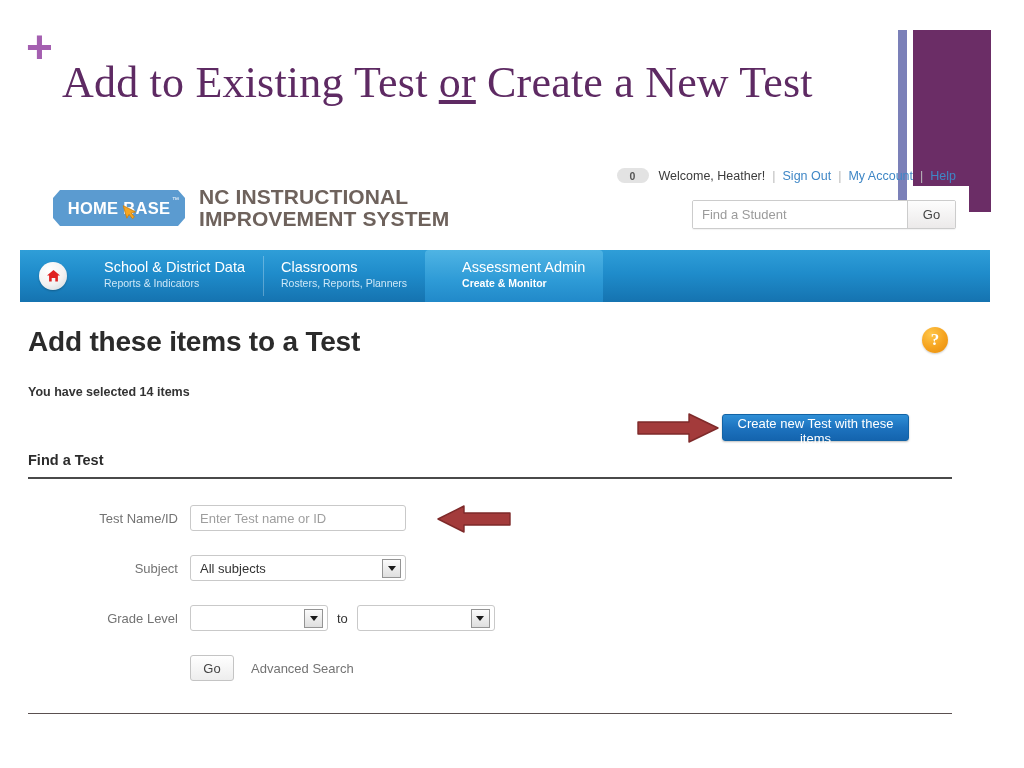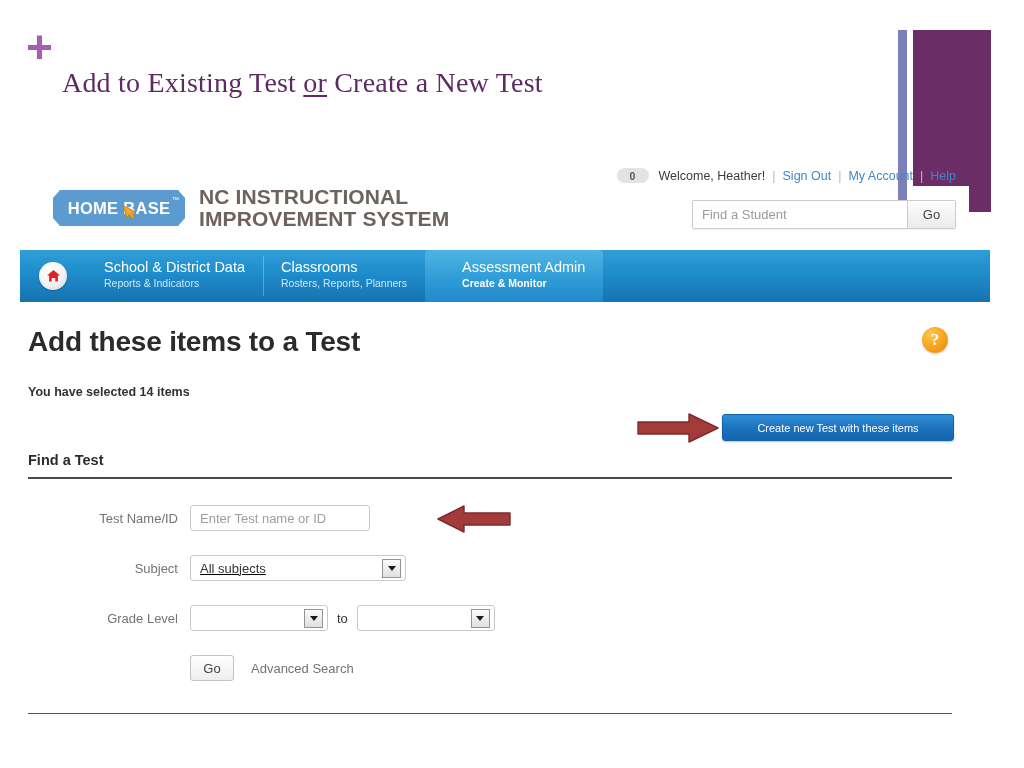--- a/index.html
+++ b/index.html
@@ -30,21 +30,21 @@
     font-weight: 700;
     font-family: "Liberation Sans", sans-serif;
     user-select: none;
   }
   .slide-title {
     position: absolute;
     left: 62px;
     top: 56px;
     width: 800px;
     font-family: "Liberation Serif", serif;
-    font-size: 28px;
+    font-size: 44px;
     line-height: 54px;
     color: #5e2a63;
     letter-spacing: 0.2px;
   }
   .slide-title u { text-decoration: underline; text-underline-offset: 3px; }
 
   .deco-bar-thin {
     position: absolute;
     left: 898px;
     top: 30px;
@@ -296,27 +296,27 @@
     top: 83px;
     font-size: 12.5px;
     font-weight: 700;
     color: #333;
   }
 
   .create-btn {
     position: absolute;
     left: 722px;
     top: 112px;
-    width: 232px;
+    width: 187px;
     height: 27px;
     border: 1px solid #1263a5;
     border-radius: 3px;
     background: linear-gradient(to bottom, #2f8fd6 0%, #1d73bf 50%, #1464ae 100%);
     color: #ffffff;
-    font-size: 11px;
+    font-size: 13px;
     font-family: "Liberation Sans", sans-serif;
     cursor: pointer;
     box-shadow: 0 1px 2px rgba(0,0,0,0.25);
   }
 
   .arrow { position: absolute; }
   .arrow svg { display: block; }
 
   .section-head {
     position: absolute;
@@ -343,21 +343,21 @@
   }
   .form-label {
     width: 190px;
     text-align: right;
     padding-right: 12px;
     font-size: 13px;
     color: #737373;
     box-sizing: border-box;
   }
   .txt-input {
-    width: 180px;
+    width: 216px;
     height: 26px;
     box-sizing: border-box;
     border: 1px solid #c9c9c9;
     border-radius: 3px;
     padding: 0 9px;
     font-size: 13px;
     color: #333;
     background: #fff;
     outline: none;
     font-family: "Liberation Sans", sans-serif;
@@ -367,21 +367,20 @@
   .dropdown {
     position: relative;
     height: 26px;
     box-sizing: border-box;
     border: 1px solid #c9c9c9;
     border-radius: 3px;
     background: #fff;
     display: flex;
     align-items: center;
     cursor: pointer;
-    text-decoration: underline;
   }
   .dropdown .dd-value {
     padding-left: 9px;
     font-size: 13px;
     color: #333;
     flex: 1;
     white-space: nowrap;
     overflow: hidden;
   }
   .dd-arrow {

